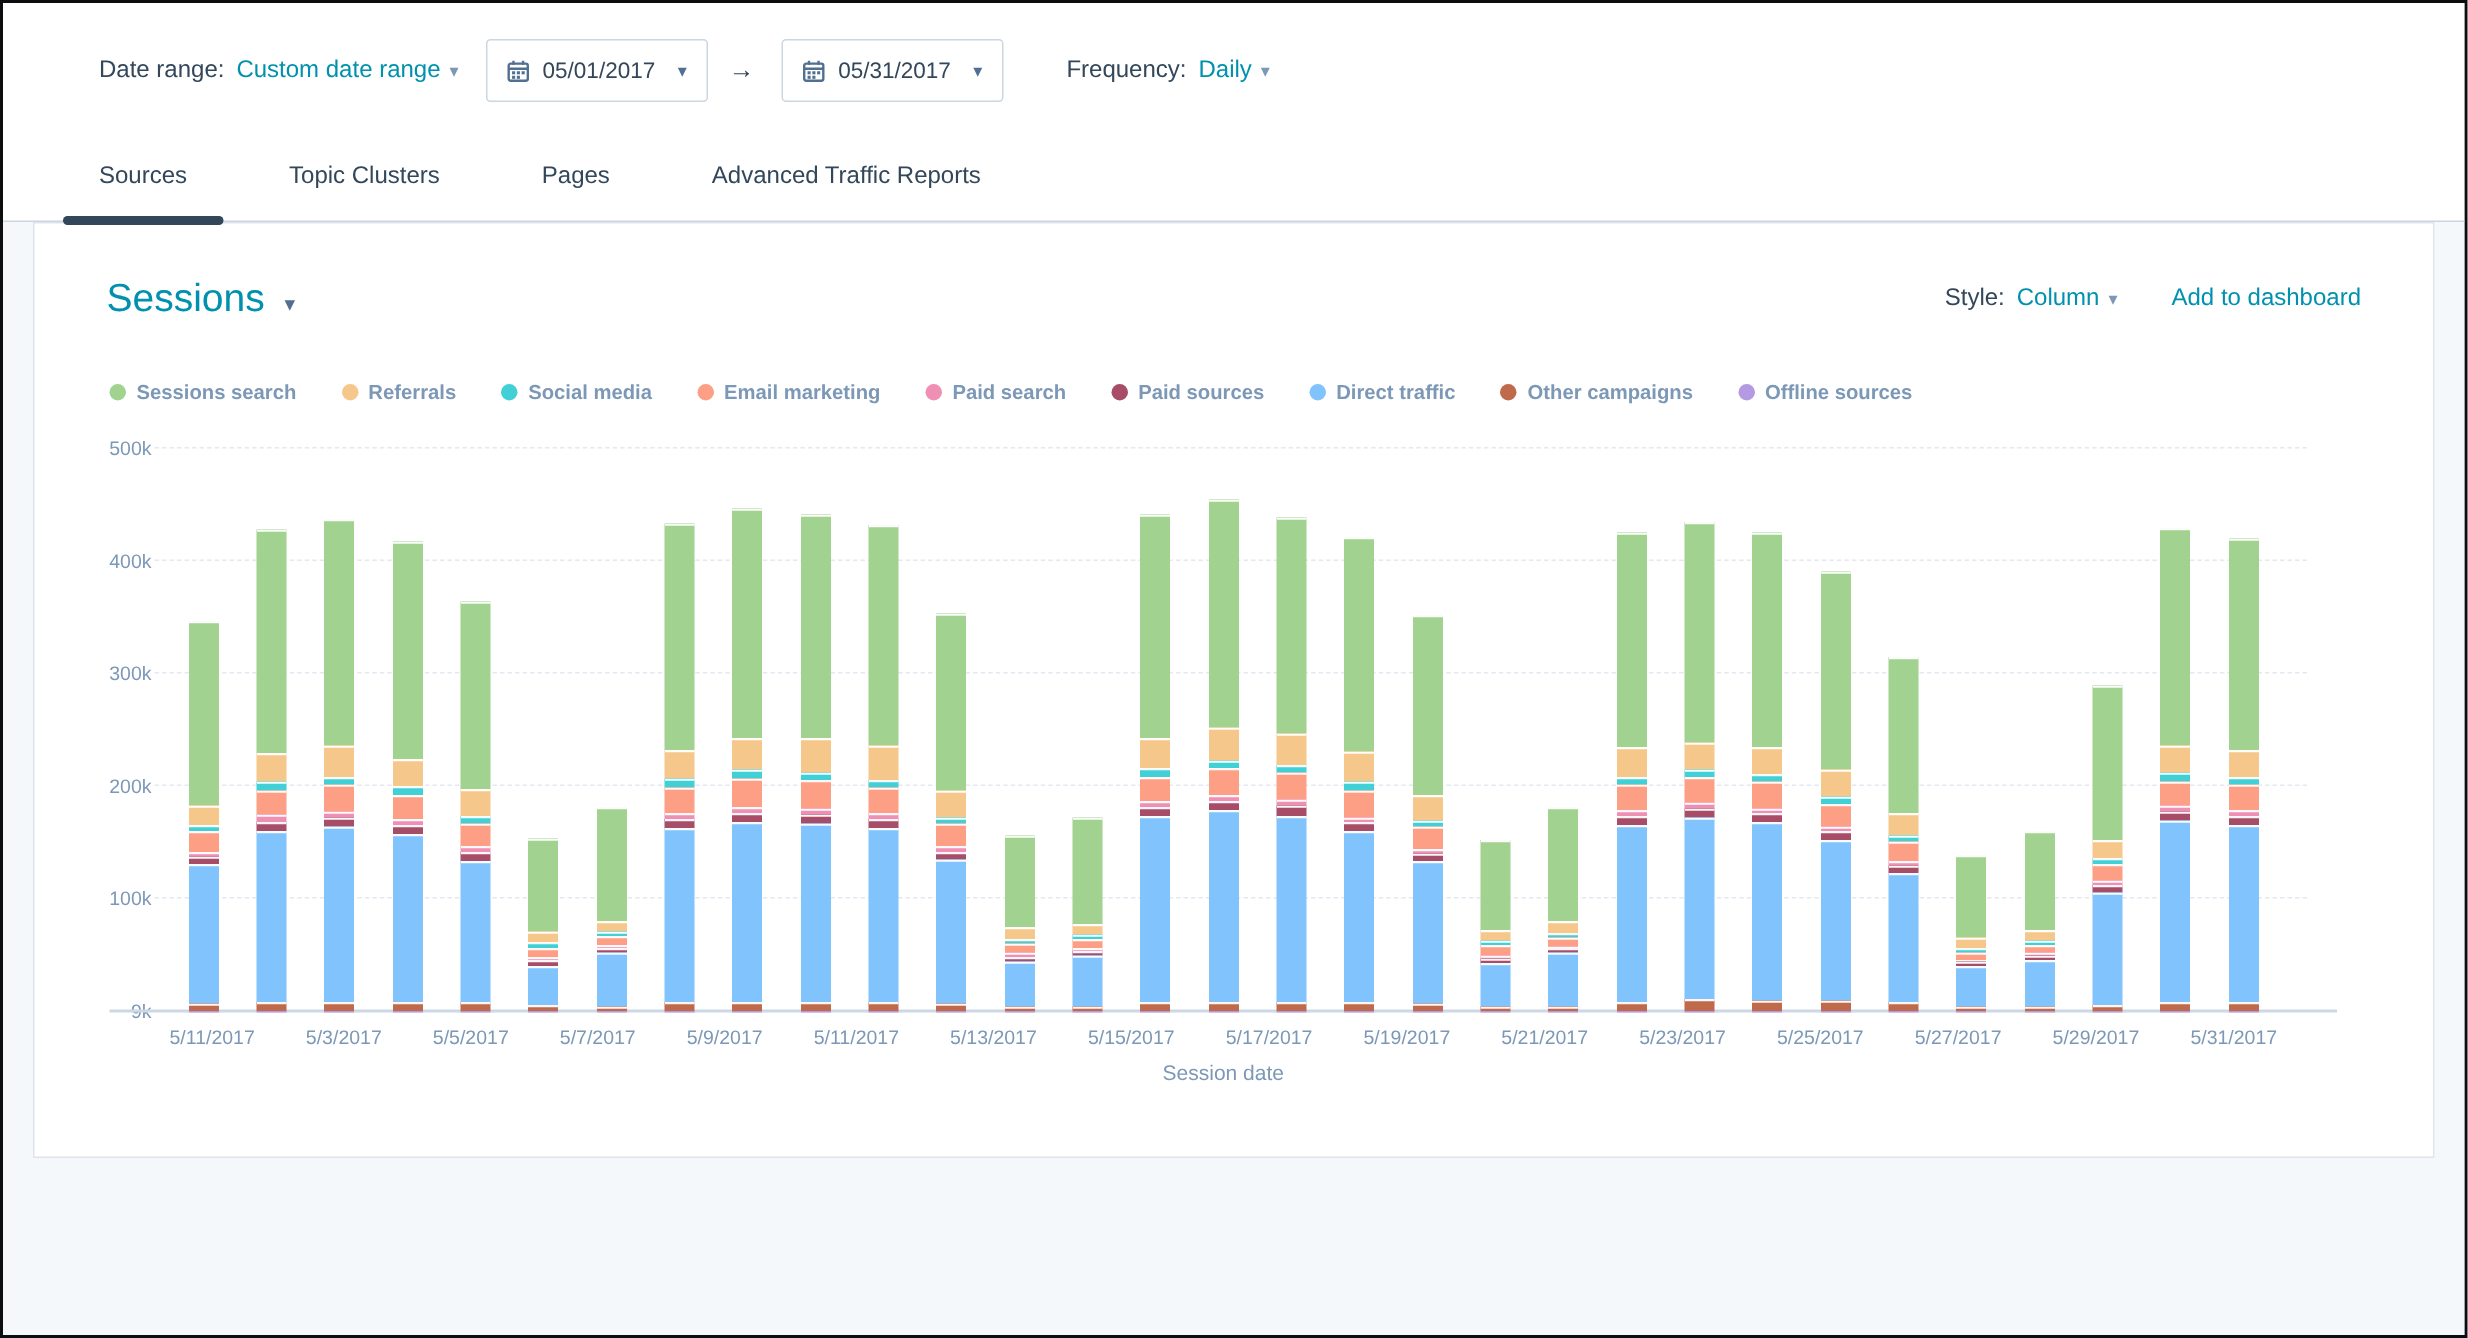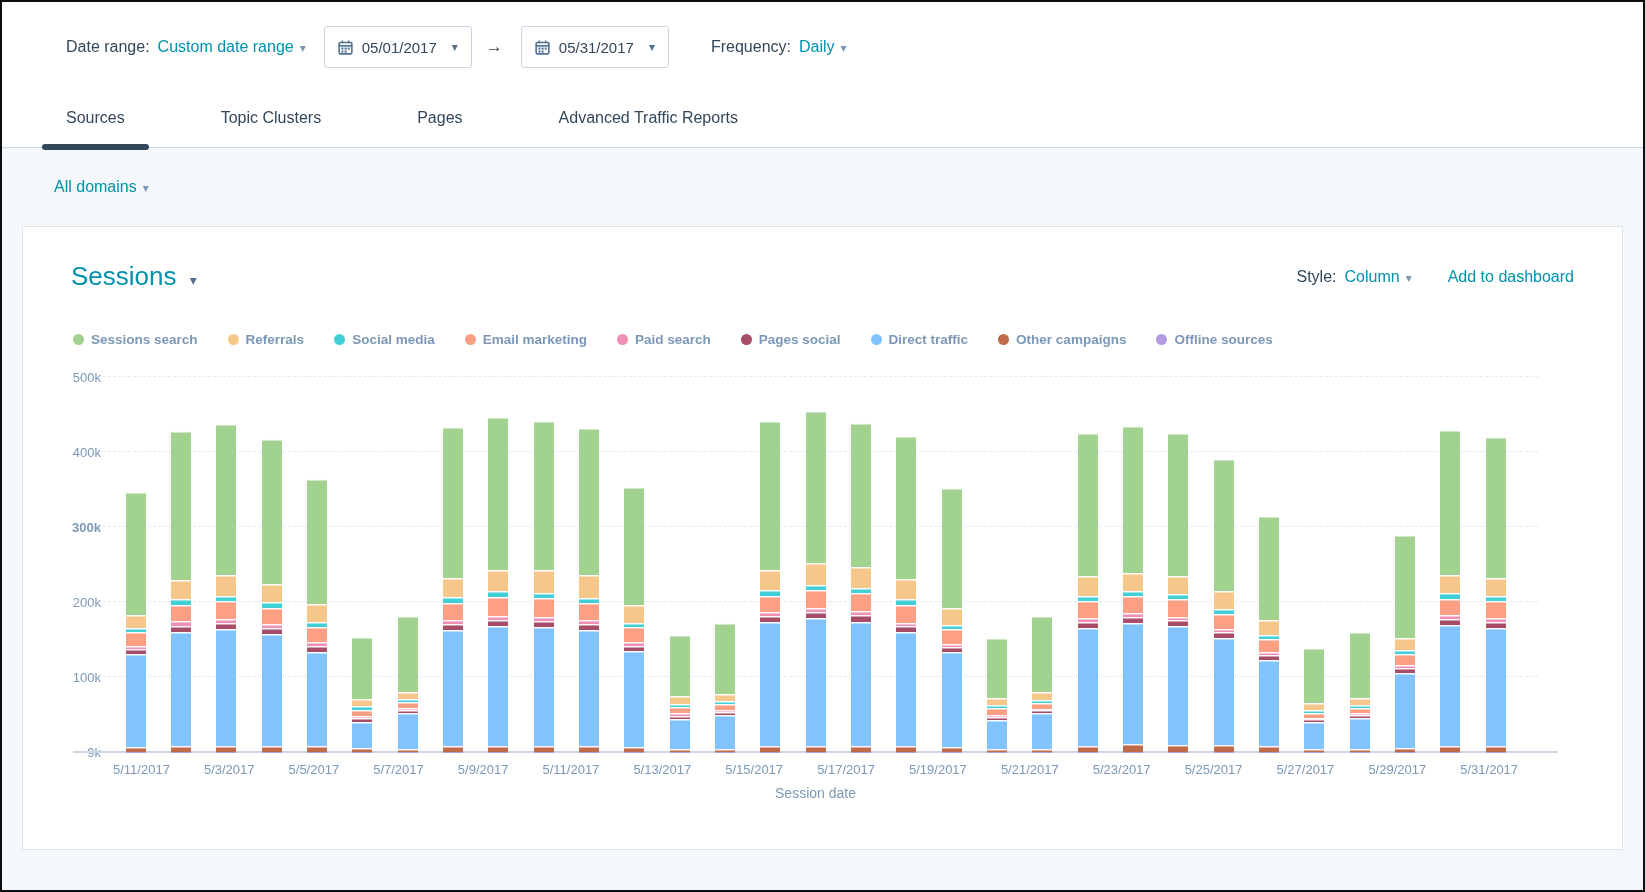--- a/index.html
+++ b/index.html
@@ -29,21 +29,21 @@
     background: #fff; cursor: pointer;
   }
   .date-input .val { font-size: 15px; color: #33475b; }
   .range-arrow { margin-left: 14px; font-size: 17px; color: #33475b; }
   .freq-group { margin-left: 42px; display: flex; align-items: center; }
 
   
   .tabs {
     display: flex; align-items: flex-end;
     padding: 0 0 0 52px; height: 56px;
-    border-bottom: 1px solid #cbd6e2; background: #fff; gap: 28px;
+    border-bottom: 1px solid #cbd6e2; background: #fff;
   }
   .tab {
     font-size: 16px; color: #33475b; cursor: pointer;
     padding: 0 12px 20px 12px; margin-right: 44px; position: relative;
     white-space: nowrap;
   }
   .tab.active::after {
     content: ""; position: absolute; left: -12px; right: -12px; bottom: -3px;
     height: 6px; background: #33475b; border-radius: 3px;
   }
@@ -142,25 +142,20 @@
 </header>
 
 <nav class="tabs">
   <div class="tab active">Sources</div>
   <div class="tab">Topic Clusters</div>
   <div class="tab">Pages</div>
   <div class="tab">Advanced Traffic Reports</div>
 </nav>
 
 <div class="gray-zone">
-  <div class="subbar">
-    <span class="teal-link">
-      <span>All domains</span><span class="caret">▾</span>
-    </span>
-  </div>
 
   <section class="card">
     <div class="card-head">
       <span class="report-title">
         <span>Sessions</span> <span class="caret" style="color:#516f90">▾</span>
       </span>
       <div class="head-right">
         <div class="style-group">
           <span class="ctl-label">Style:</span>
           <span class="teal-link">
@@ -187,21 +182,21 @@
         <span class="legend-item">
           <span class="legend-dot" style="background: rgb(252, 159, 132);"></span>
           <span class="legend-label">Email marketing</span>
         </span>
         <span class="legend-item">
           <span class="legend-dot" style="background: rgb(239, 143, 179);"></span>
           <span class="legend-label">Paid search</span>
         </span>
         <span class="legend-item">
           <span class="legend-dot" style="background: rgb(168, 77, 104);"></span>
-          <span class="legend-label">Pages social</span>
+          <span class="legend-label">Paid sources</span>
         </span>
         <span class="legend-item">
           <span class="legend-dot" style="background: rgb(129, 195, 253);"></span>
           <span class="legend-label">Direct traffic</span>
         </span>
         <span class="legend-item">
           <span class="legend-dot" style="background: rgb(192, 106, 76);"></span>
           <span class="legend-label">Other campaigns</span>
         </span>
         <span class="legend-item">
@@ -209,21 +204,21 @@
           <span class="legend-label">Offline sources</span>
         </span>
       </div>
 
     <div class="chart-area">
       <div class="plot-row">
         <div class="y-axis" id="yaxis">
             <span class="y-tick" style="bottom: 0px;">9k</span>
             <span class="y-tick" style="bottom: 75px;">100k</span>
             <span class="y-tick" style="bottom: 150px;">200k</span>
-            <span class="y-tick" style="bottom: 225px; font-weight: bold;">300k</span>
+            <span class="y-tick" style="bottom: 225px;">300k</span>
             <span class="y-tick" style="bottom: 300px;">400k</span>
             <span class="y-tick" style="bottom: 375px;">500k</span>
           </div>
         <div class="plot" id="plot">
             <div class="gridline baseline" style="bottom: -1px;"></div>
             <div class="gridline" style="bottom: 75px;"></div>
             <div class="gridline" style="bottom: 150px;"></div>
             <div class="gridline" style="bottom: 225px;"></div>
             <div class="gridline" style="bottom: 300px;"></div>
             <div class="gridline" style="bottom: 375px;"></div>

